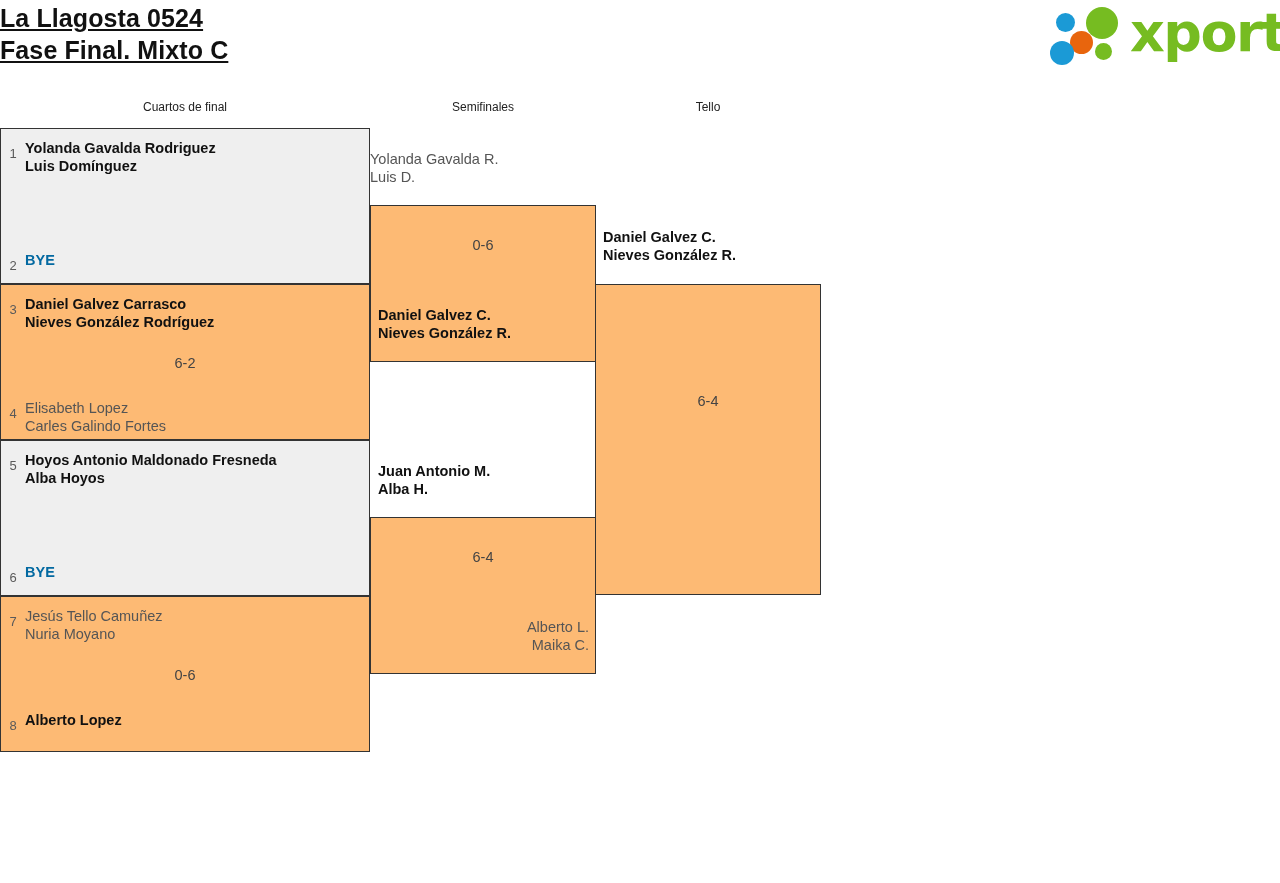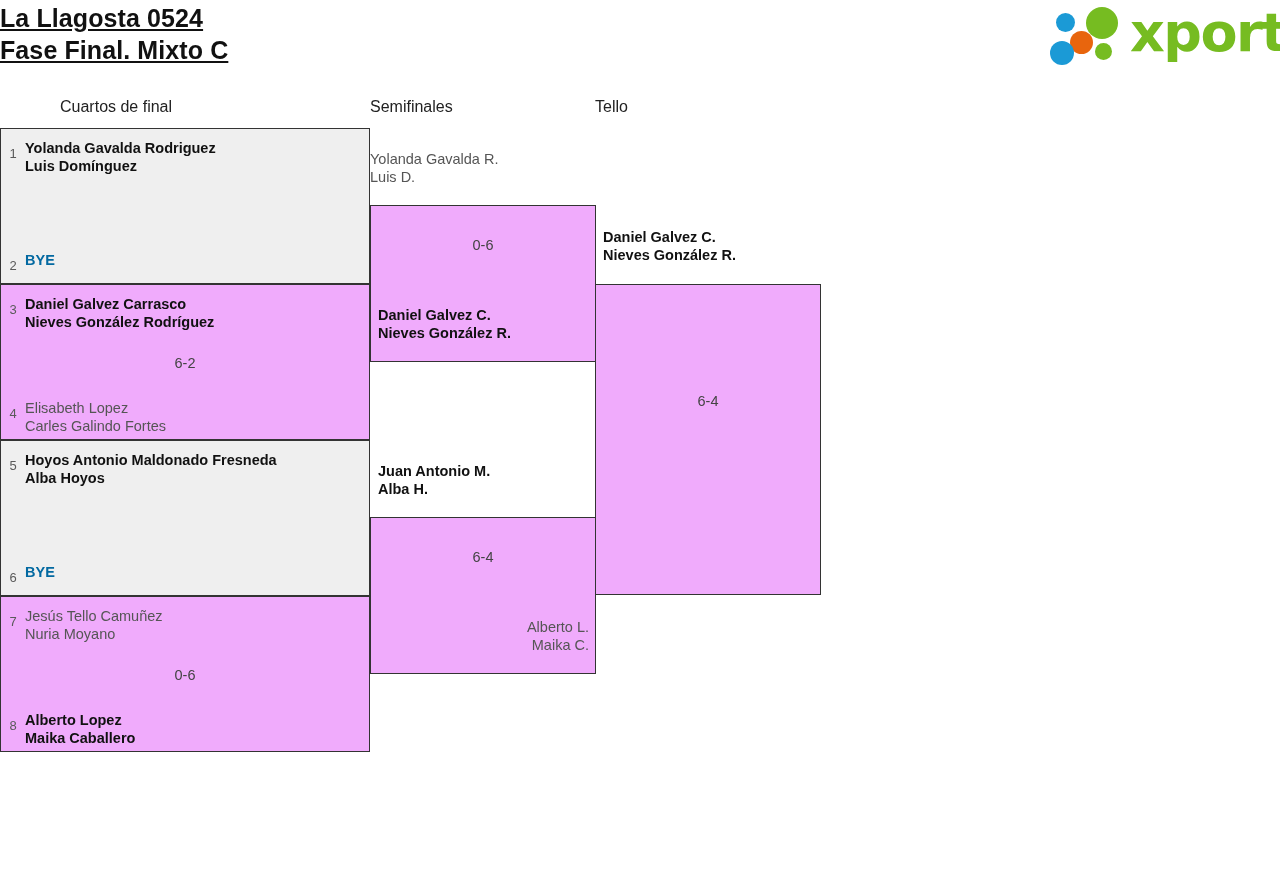--- a/index.html
+++ b/index.html
@@ -36,31 +36,31 @@
   .logo-text {
     position: absolute; left: 82px; top: -4px;
     font-size: 54px; font-weight: bold;
     color: #76bc21; letter-spacing: -1.5px;
     font-family: "DejaVu Sans", sans-serif;
   }
 
   
   .round-head {
     position: absolute; top: 96px;
-    font-size: 16px; color: #222222; 
+    font-size: 12px; color: #222222; text-align: center;
     line-height: 22px;
   }
 
   
   .bracket { position: absolute; left: 0; top: 0; }
 
   .match {
     position: absolute;
     border: 1px solid #333333;
-    background: #f0abfc;
+    background: #fdba74;
   }
   .match.shaded { background: #efefef; }
 
   .slot {
     position: absolute; left: 0; width: 100%;
     display: flex; align-items: flex-start;
   }
   .seed {
     width: 24px; flex: 0 0 24px;
     text-align: center;
@@ -170,21 +170,20 @@
         <div class="names">
           <span class="n">Jesús Tello Camuñez</span>
           <span class="n">Nuria Moyano</span>
         </div>
       </div>
       <div class="score" style="top:70px;">0-6</div>
       <div class="slot winner" style="top:112px;">
         <div class="seed">8</div>
         <div class="names">
           <span class="n">Alberto Lopez</span>
-          <span class="n">Maika Caballero</span>
         </div>
       </div>
     </div>
 
     <div class="slot loser" style="position:absolute; left:370px; top:148px; width:226px;">
       <div class="names" style="padding-left:0;">
         <span class="n">Yolanda Gavalda R.</span>
         <span class="n">Luis D.</span>
       </div>
     </div>

